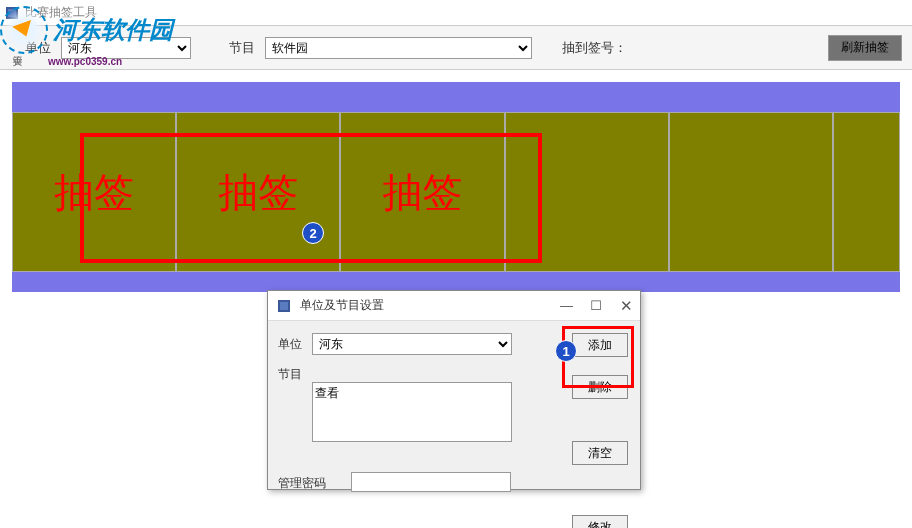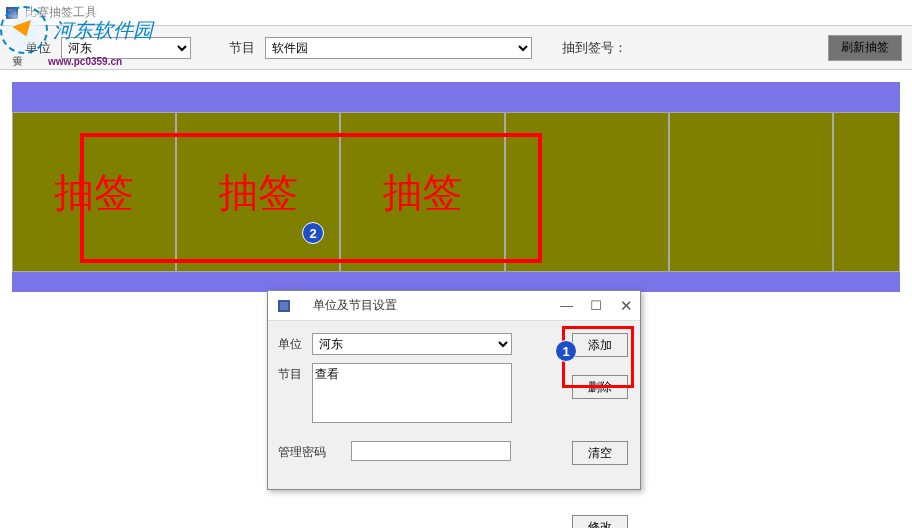--- a/index.html
+++ b/index.html
@@ -63,24 +63,24 @@
     .watermark-arrow {
       width: 0;
       height: 0;
       border-left: 10px solid transparent;
       border-right: 10px solid transparent;
       border-top: 14px solid #ff9900;
       transform: rotate(-20deg);
       position: absolute;
     }
     .watermark-text {
-      font-size: 20px;
+      font-size: 24px;
       color: #0088cc;
       font-style: italic;
-      font-weight: normal;
+      font-weight: bold;
       margin-left: 5px;
     }
     .watermark-url {
       position: absolute;
       top: 50px;
       left: 48px;
       font-size: 10px;
       color: #701a75;
       font-weight: bold;
     }
@@ -205,21 +205,21 @@
       background: #fff;
       display: flex;
       align-items: center;
       padding: 0 8px;
       justify-content: space-between;
       border-bottom: 1px solid #ddd;
     }
     .dialog-title-left {
       display: flex;
       align-items: center;
-      gap: 21px;
+      gap: 8px;
     }
     .dialog-icon {
       width: 16px;
       height: 16px;
     }
     .dialog-title-text {
       font-size: 12px;
       color: #333;
     }
     .dialog-controls {
@@ -259,20 +259,21 @@
     }
     .dialog-textarea {
       width: 200px;
       height: 60px;
       border: 1px solid #999;
       background: #fff;
       font-size: 12px;
       padding: 2px;
       resize: none;
       font-family: inherit;
+      margin-top: 19px;
     }
     .dialog-input-text {
       width: 160px;
       height: 20px;
       border: 1px solid #999;
       background: #fff;
       margin-left: 5px;
     }
     .dialog-side-buttons {
       position: absolute;
@@ -296,21 +297,21 @@
       right: 6px;
       width: 72px;
       height: 62px;
       border: 3px solid #ff0000;
       pointer-events: none;
       z-index: 18;
     }
     .bottom-row {
       display: flex;
       align-items: center;
-      margin-top: 18px;
+      margin-top: 30px;
       gap: 8px;
     }
     .bottom-row .dialog-row-label {
       width: 60px;
     }
   </style>
 </head>
 <body>
 
 <div class="main-window">

